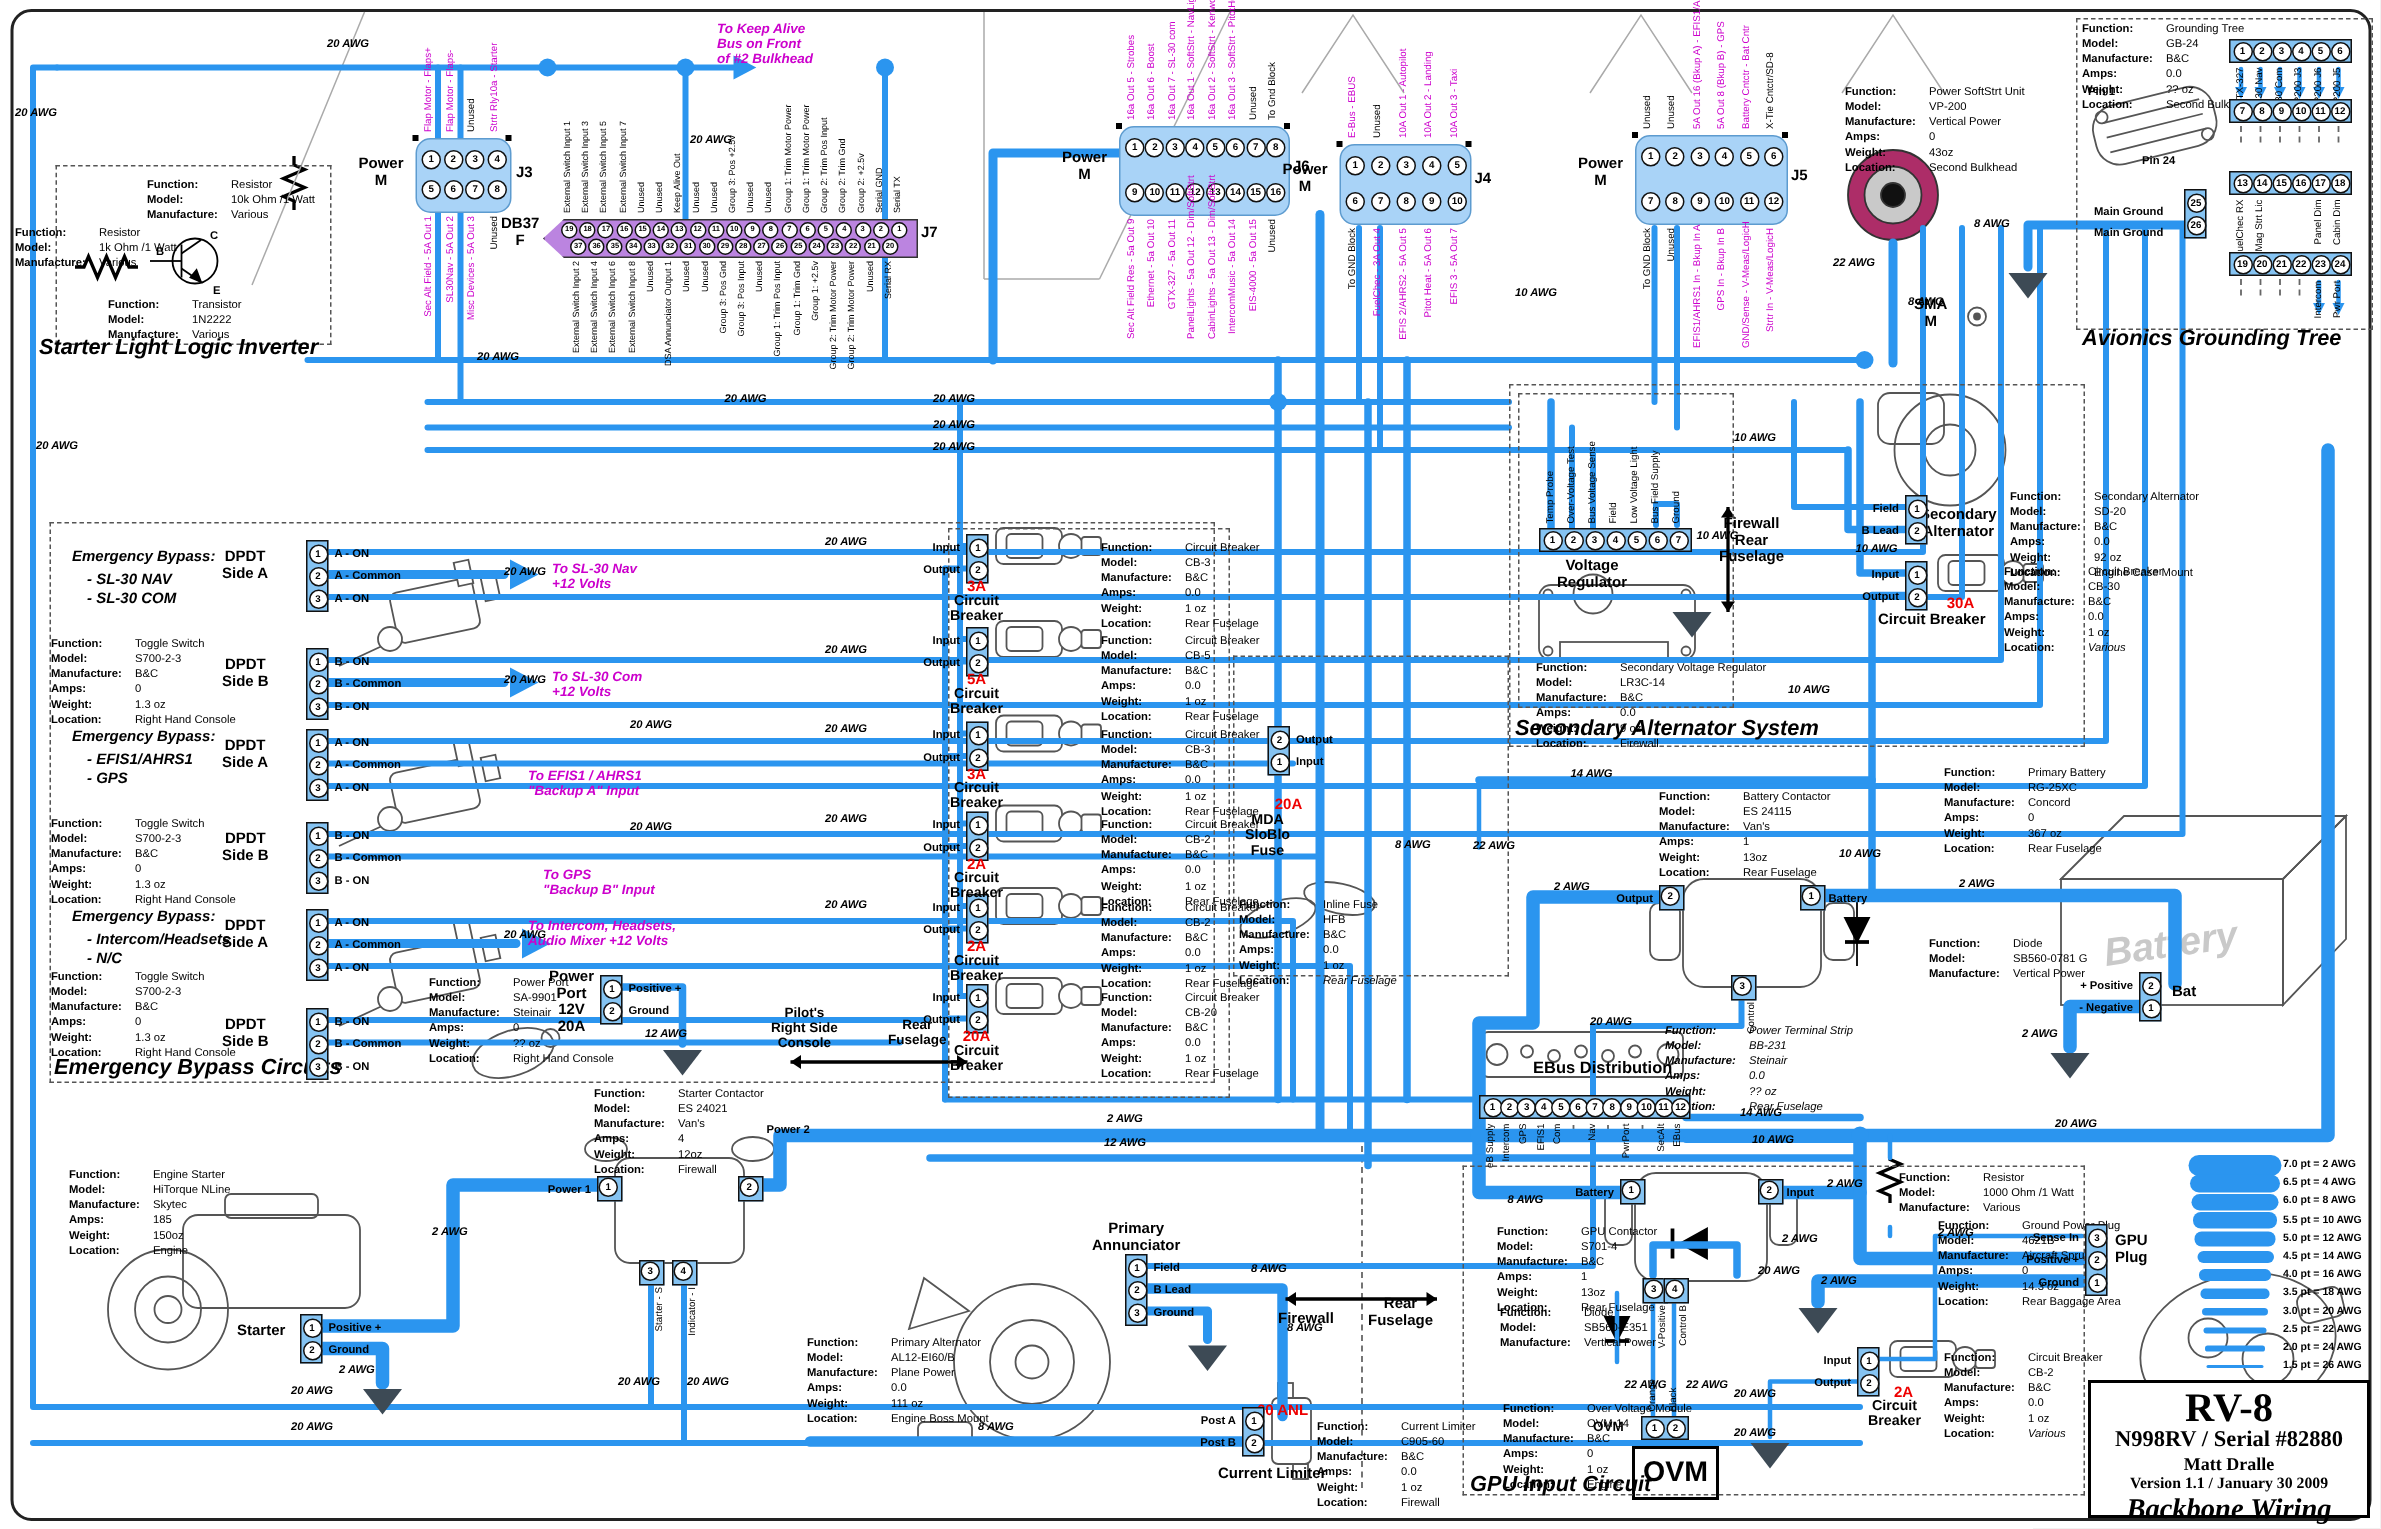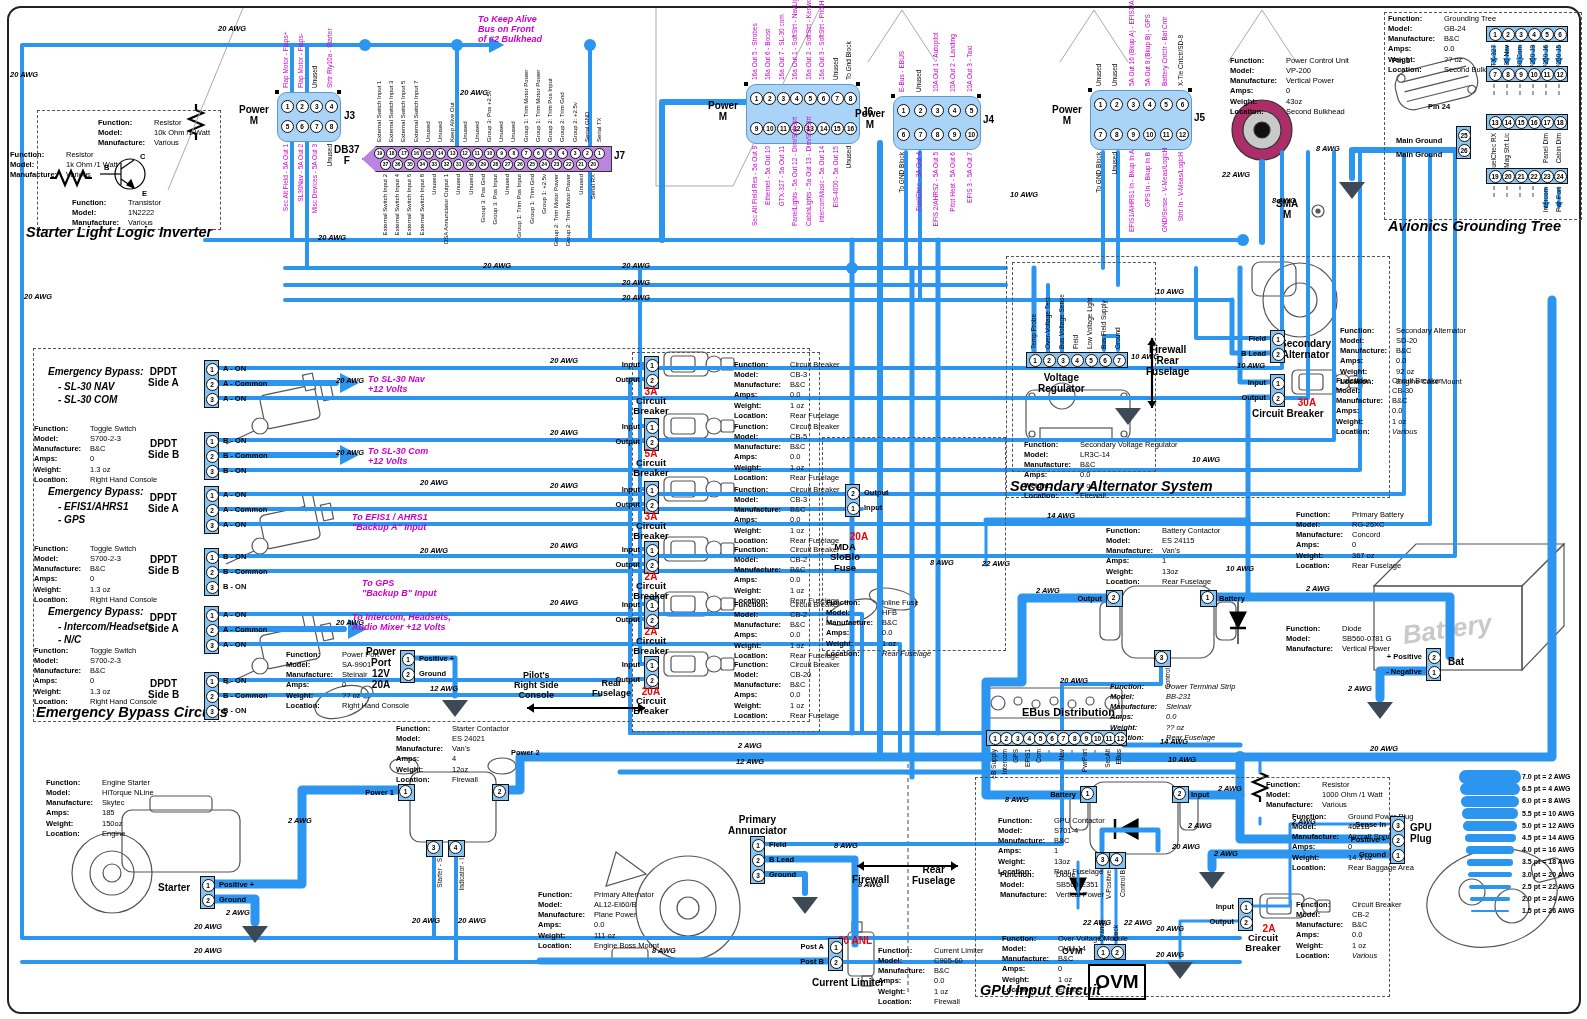--- a/index.html
+++ b/index.html
@@ -382,20 +382,27 @@
       <rect x="744" y="82" width="4" height="4" fill="#000"></rect>
       <rect x="856" y="82" width="4" height="4" fill="#000"></rect>
       <rect x="891" y="94" width="4" height="4" fill="#000"></rect>
       <rect x="977" y="94" width="4" height="4" fill="#000"></rect>
       <rect x="1088" y="88" width="4" height="4" fill="#000"></rect>
       <rect x="1188" y="88" width="4" height="4" fill="#000"></rect>
     </svg>
 
   <div class="ovmbox">OVM</div>
 
+  <div class="tb">
+    <div class="tb-model">RV-8</div>
+    <div class="tb-serial">N998RV / Serial #82880</div>
+    <div class="tb-author">Matt Dralle</div>
+    <div class="tb-version">Version 1.1 / January 30 2009</div>
+    <div class="tb-title">Backbone Wiring</div>
+  </div>
 
   <div id="legend">
       <div class="leg-bar" style="left: 19px; top: 0px; width: 62px; height: 14px; border-radius: 7px;"></div>
       <div class="leg-lab" style="left: 82px; top: 3px;">7.0 pt = 2 AWG</div>
       <div class="leg-bar" style="left: 20.1px; top: 12.95px; width: 59.8px; height: 12.5px; border-radius: 6.25px;"></div>
       <div class="leg-lab" style="left: 82px; top: 15.2px;">6.5 pt = 4 AWG</div>
       <div class="leg-bar" style="left: 21.2px; top: 25.65px; width: 57.6px; height: 11.5px; border-radius: 5.75px;"></div>
       <div class="leg-lab" style="left: 82px; top: 27.4px;">6.0 pt = 8 AWG</div>
       <div class="leg-bar" style="left: 22.3px; top: 38.35px; width: 55.4px; height: 10.5px; border-radius: 5.25px;"></div>
       <div class="leg-lab" style="left: 82px; top: 39.6px;">5.5 pt = 10 AWG</div>
@@ -686,21 +693,21 @@
     </div>
     <div class="info" style="left: 878px; top: 946px;">
       <div><span class="k">Function:</span><span class="v">Current Limiter</span></div>
       <div><span class="k">Model:</span><span class="v">C905-60</span></div>
       <div><span class="k">Manufacture:</span><span class="v">B&amp;C</span></div>
       <div><span class="k">Amps:</span><span class="v">0.0</span></div>
       <div><span class="k">Weight:</span><span class="v">1 oz</span></div>
       <div><span class="k">Location:</span><span class="v">Firewall</span></div>
     </div>
     <div class="info" style="left: 1230px; top: 56px;">
-      <div><span class="k">Function:</span><span class="v">Power Control Unit</span></div>
+      <div><span class="k">Function:</span><span class="v">Power SoftStrt Unit</span></div>
       <div><span class="k">Model:</span><span class="v">VP-200</span></div>
       <div><span class="k">Manufacture:</span><span class="v">Vertical Power</span></div>
       <div><span class="k">Amps:</span><span class="v">0</span></div>
       <div><span class="k">Weight:</span><span class="v">43oz</span></div>
       <div><span class="k">Location:</span><span class="v">Second Bulkhead</span></div>
     </div>
     <div class="info" style="left: 1388px; top: 14px;">
       <div><span class="k">Function:</span><span class="v">Grounding Tree</span></div>
       <div><span class="k">Model:</span><span class="v">GB-24</span></div>
       <div><span class="k">Manufacture:</span><span class="v">B&amp;C</span></div>

